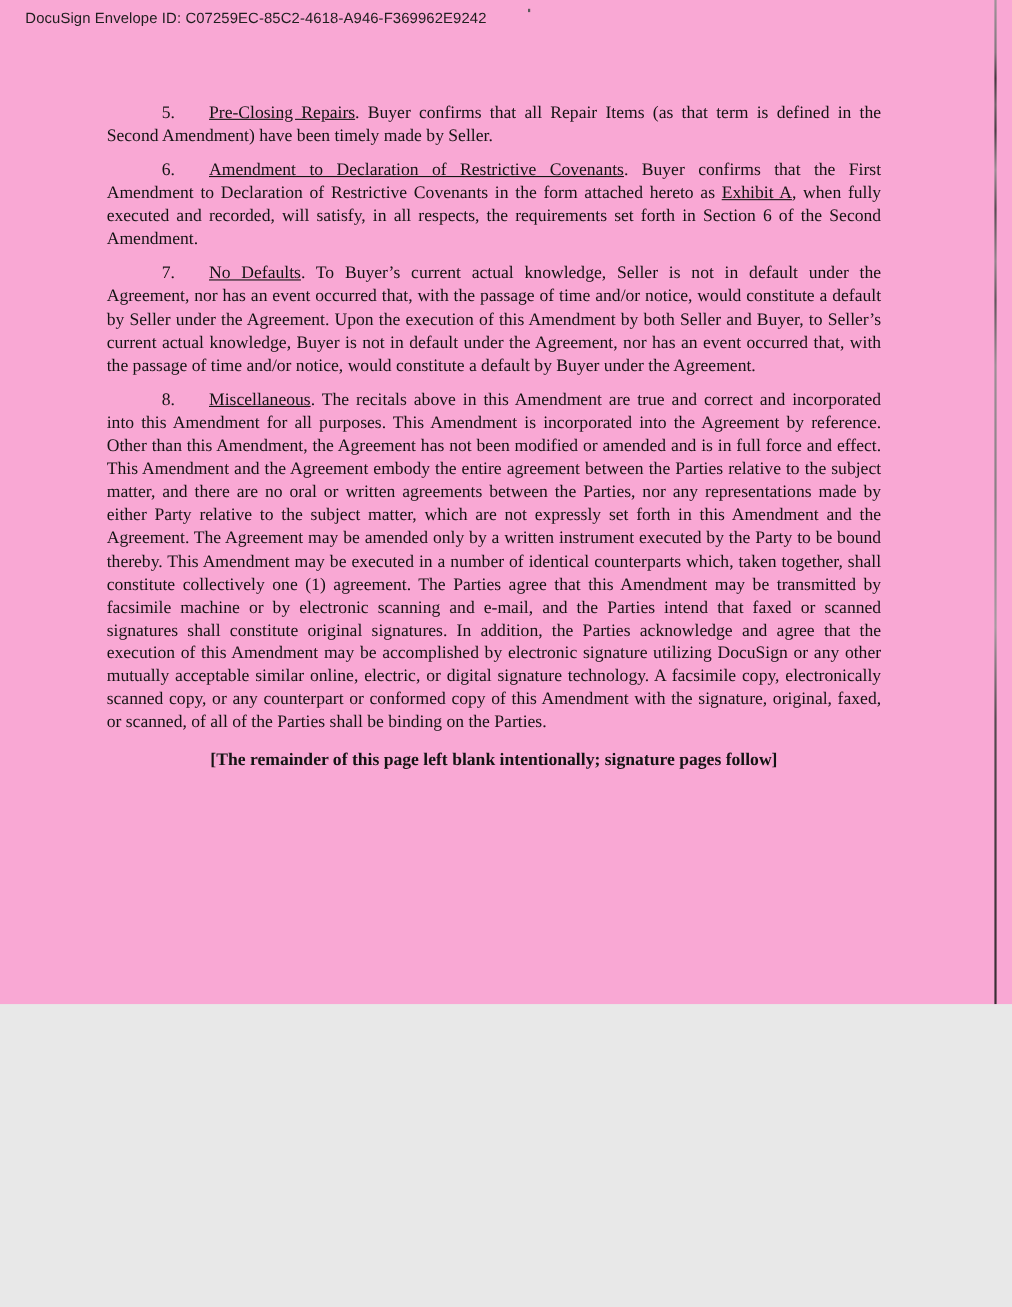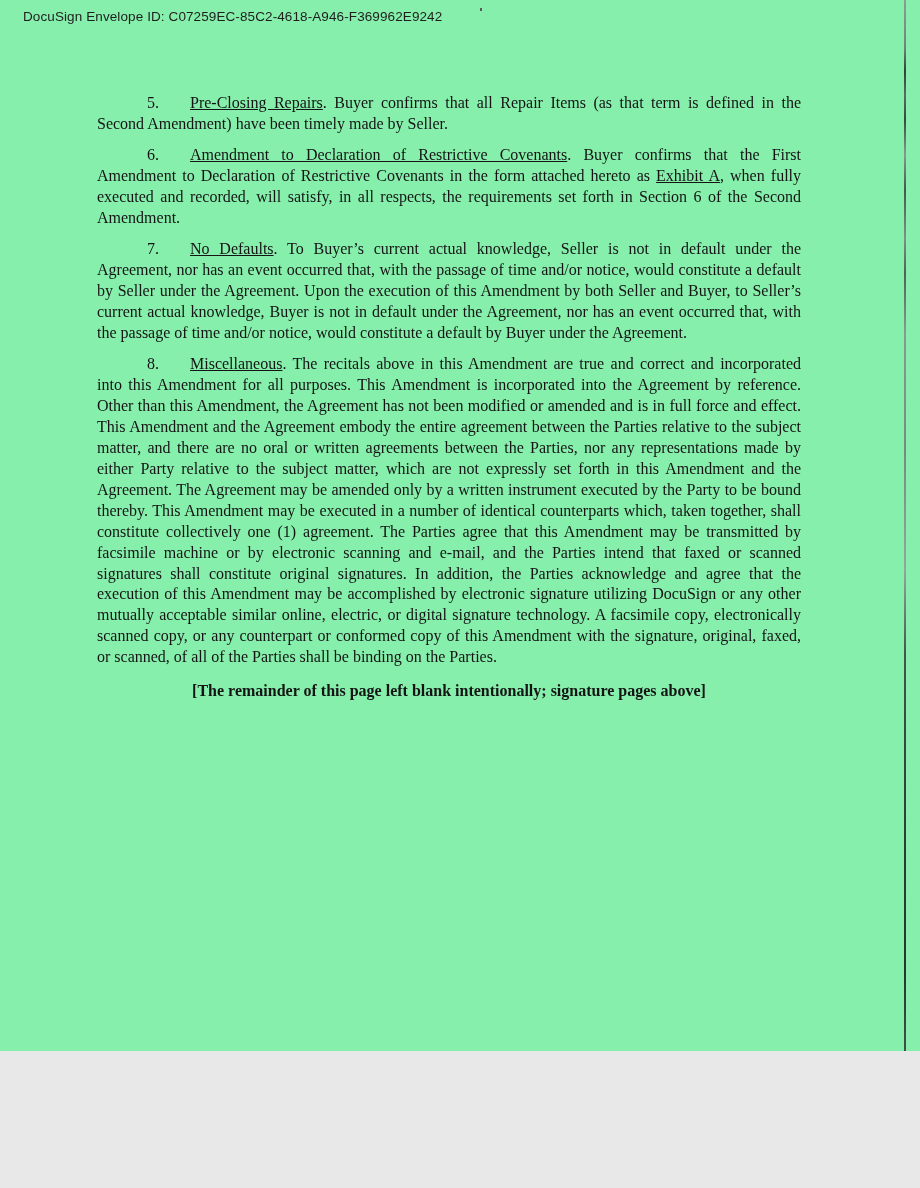--- a/index.html
+++ b/index.html
@@ -3,22 +3,22 @@
 <meta charset="utf-8">
 <style>
   html, body {
     margin: 0;
     padding: 0;
     background: #e8e8e8;
   }
   .page {
     position: relative;
     width: 920px;
-    height: 1051px;
-    background: #86efac;
+    height: 913px;
+    background: #f9a8d4;
     overflow: hidden;
     color: #141414;
     text-decoration: underline;
   }
   .envelope-header {
     position: absolute;
     left: 23px;
     top: 9px;
     font-family: "Liberation Sans", "DejaVu Sans", sans-serif;
     font-size: 13.5px;
@@ -120,21 +120,21 @@
   <div class="content">
 
     <p class="para"><span>5.</span><span class="tab"></span><span class="u">Pre-Closing Repairs</span><span>.  Buyer confirms that all Repair Items (as that term is defined in the Second Amendment) have been timely made by Seller.</span></p>
 
     <p class="para"><span>6.</span><span class="tab"></span><span class="u">Amendment to Declaration of Restrictive Covenants</span><span>.  Buyer confirms that the First Amendment to Declaration of Restrictive Covenants in the form attached hereto as </span><span class="u">Exhibit A</span><span>, when fully executed and recorded, will satisfy, in all respects, the requirements set forth in Section 6 of the Second Amendment.</span></p>
 
     <p class="para"><span>7.</span><span class="tab"></span><span class="u">No Defaults</span><span>.  To Buyer’s current actual knowledge, Seller is not in default under the Agreement, nor has an event occurred that, with the passage of time and/or notice, would constitute a default by Seller under the Agreement.  Upon the execution of this Amendment by both Seller and Buyer, to Seller’s current actual knowledge, Buyer is not in default under the Agreement, nor has an event occurred that, with the passage of time and/or notice, would constitute a default by Buyer under the Agreement.</span></p>
 
     <p class="para"><span>8.</span><span class="tab"></span><span class="u">Miscellaneous</span><span>.  The recitals above in this Amendment are true and correct and incorporated into this Amendment for all purposes.  This Amendment is incorporated into the Agreement by reference.  Other than this Amendment, the Agreement has not been modified or amended and is in full force and effect.  This Amendment and the Agreement embody the entire agreement between the Parties relative to the subject matter, and there are no oral or written agreements between the Parties, nor any representations made by either Party relative to the subject matter, which are not expressly set forth in this Amendment and the Agreement.  The Agreement may be amended only by a written instrument executed by the Party to be bound thereby.  This Amendment may be executed in a number of identical counterparts which, taken together, shall constitute collectively one (1) agreement.  The Parties agree that this Amendment may be transmitted by facsimile machine or by electronic scanning and e-mail, and the Parties intend that faxed or scanned signatures shall constitute original signatures.  In addition, the Parties acknowledge and agree that the execution of this Amendment may be accomplished by electronic signature utilizing DocuSign or any other mutually acceptable similar online, electric, or digital signature technology.  A facsimile copy, electronically scanned copy, or any counterpart or conformed copy of this Amendment with the signature, original, faxed, or scanned, of all of the Parties shall be binding on the Parties.</span></p>
 
-    <p class="para blank-notice">[The remainder of this page left blank intentionally; signature pages above]</p>
+    <p class="para blank-notice">[The remainder of this page left blank intentionally; signature pages follow]</p>
 
   </div>
 
   <div class="page-number">2</div>
 
   <div class="doc-id">34089119v.1</div>
 
 </div>
 
 </body></html>

